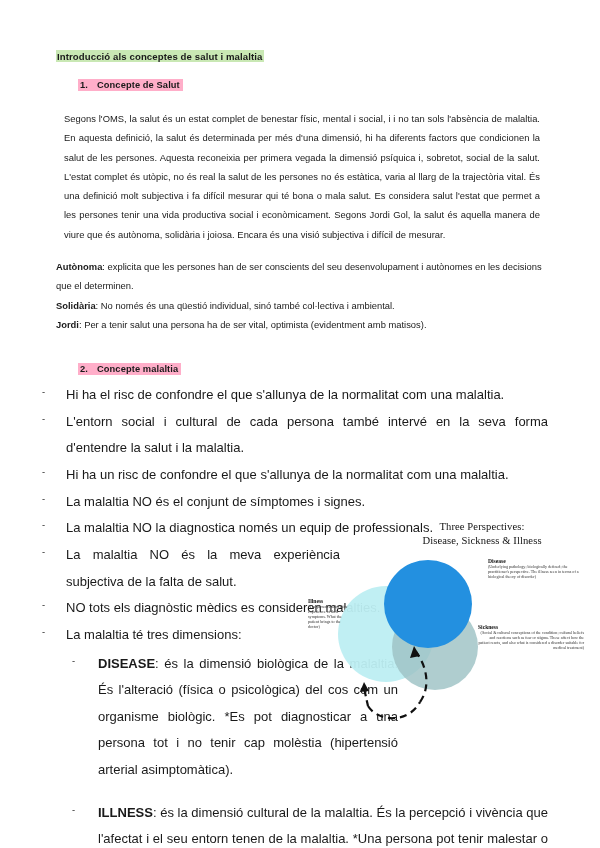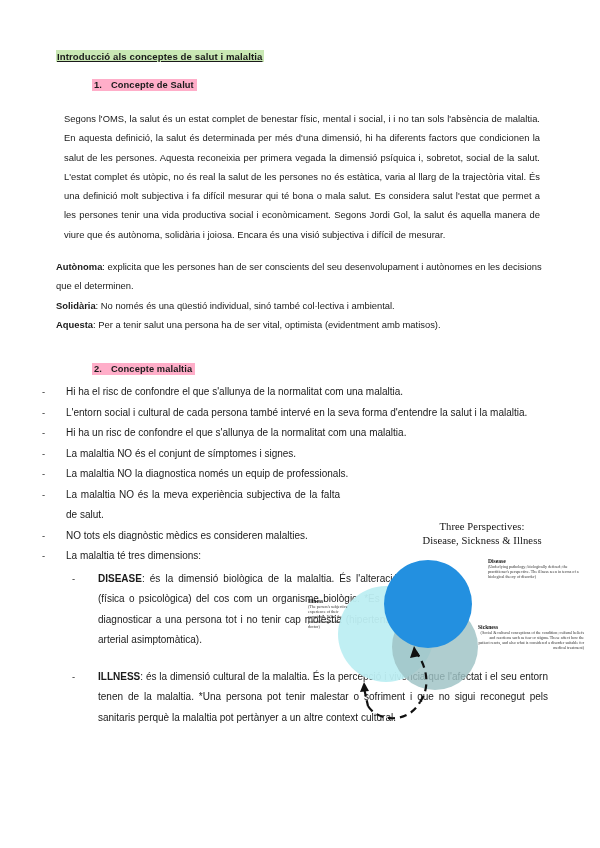--- a/index.html
+++ b/index.html
@@ -7,44 +7,44 @@
   body {
     width:600px; height:848px;
     background:#ffffff;
     font-family:"Liberation Sans", sans-serif;
     color:#1a1a1a;
     overflow:hidden;
   }
   .page { position:relative; width:600px; height:848px; padding:46px 52px 0 40px; }
 
   .doc-title {
-    font-size:9.6px; font-weight:bold; text-decoration:underline;
+    font-size:9.6px; font-weight:bold; 
     background:#c9e8b4; display:inline-block; padding:1px 1px 0 1px;
     letter-spacing:0.1px; margin-left:16px;
   }
 
   .sec-heading {
     font-size:9.3px; font-weight:bold; background:#ffaec9;
-    display:inline-block; padding:1px 3px 1px 2px; margin-left:52px;
+    display:inline-block; padding:1px 3px 1px 2px; margin-left:38px;
     letter-spacing:0.1px;
   }
   .sec-heading .num { display:inline-block; width:17px; }
 
   p.body-par {
     font-size:9.4px; line-height:2.05; text-align:justify;
     margin:8px; padding:0 0 0 16px; letter-spacing:0.02px;
   }
 
   .defs { padding-left:16px; margin-top:13px; }
   .defs p { font-size:9.4px; line-height:2.05; margin:0; }
   .defs b { font-weight:bold; }
 
   ul.dash { list-style:none; margin:0; padding:0; }
   ul.dash > li {
-    position:relative; padding-left:26px; font-size:10px;
+    position:relative; padding-left:26px; font-size:13px;
     line-height:2.05; text-align:justify; margin:0;
   }
   ul.dash > li::before {
     content:"-"; position:absolute; left:2px; top:0; font-size:9.4px;
   }
   ul.dash.sub { padding-left:28px; margin-top:2px; }
   ul.dash.sub > li::before { left:4px; }
   ul.dash.sub > li { padding-left:30px; }
   ul.dash.sub > li b { font-weight:bold; }
 
@@ -95,21 +95,21 @@
     </span>
   </div>
 
   <div style="height:9px"></div>
 
   <p class="body-par">Segons l'OMS, la salut és un estat complet de benestar físic, mental i social, i i no tan sols l'absència de malaltia. En aquesta definició, la salut és determinada per més d'una dimensió, hi ha diferents factors que condicionen la salut de les persones. Aquesta reconeixia per primera vegada la dimensió psíquica i, sobretot, social de la salut. L'estat complet és utòpic, no és real la salut de les persones no és estàtica, varia al llarg de la trajectòria vital. És una definició molt subjectiva i fa difícil mesurar qui té bona o mala salut. Es considera salut l'estat que permet a les persones tenir una vida productiva social i econòmicament. Segons Jordi Gol, la salut és aquella manera de viure que és autònoma, solidària i joiosa. Encara és una visió subjectiva i difícil de mesurar.</p>
 
   <div class="defs">
     <p><b>Autònoma</b><span>: explicita que les persones han de ser conscients del seu desenvolupament i autònomes en les decisions que el determinen.</span></p>
     <p><b>Solidària</b><span>: No només és una qüestió individual, sinó també col·lectiva i ambiental.</span></p>
-    <p><b>Aquesta</b><span>: Per a tenir salut una persona ha de ser vital, optimista (evidentment amb matisos).</span></p>
+    <p><b>Jordi</b><span>: Per a tenir salut una persona ha de ser vital, optimista (evidentment amb matisos).</span></p>
   </div>
 
   <div style="height:24px"></div>
 
   <div>
     <span class="sec-heading">
       <span class="num">2.</span><span>Concepte malaltia</span>
     </span>
   </div>
 

